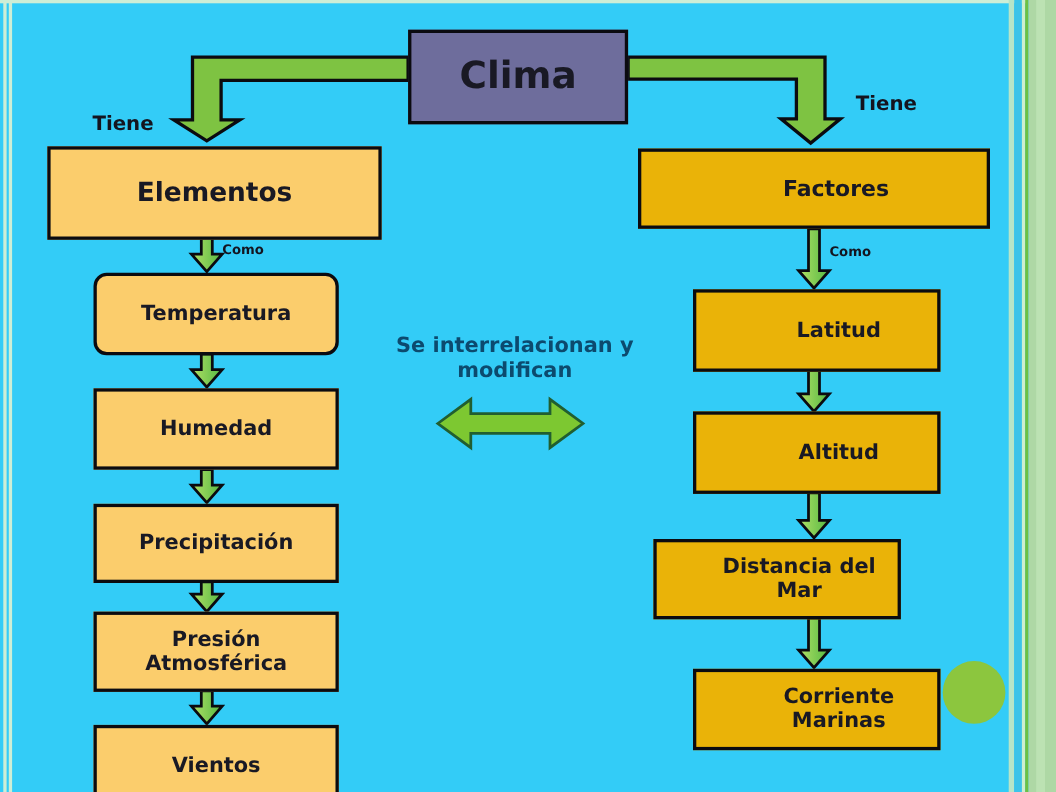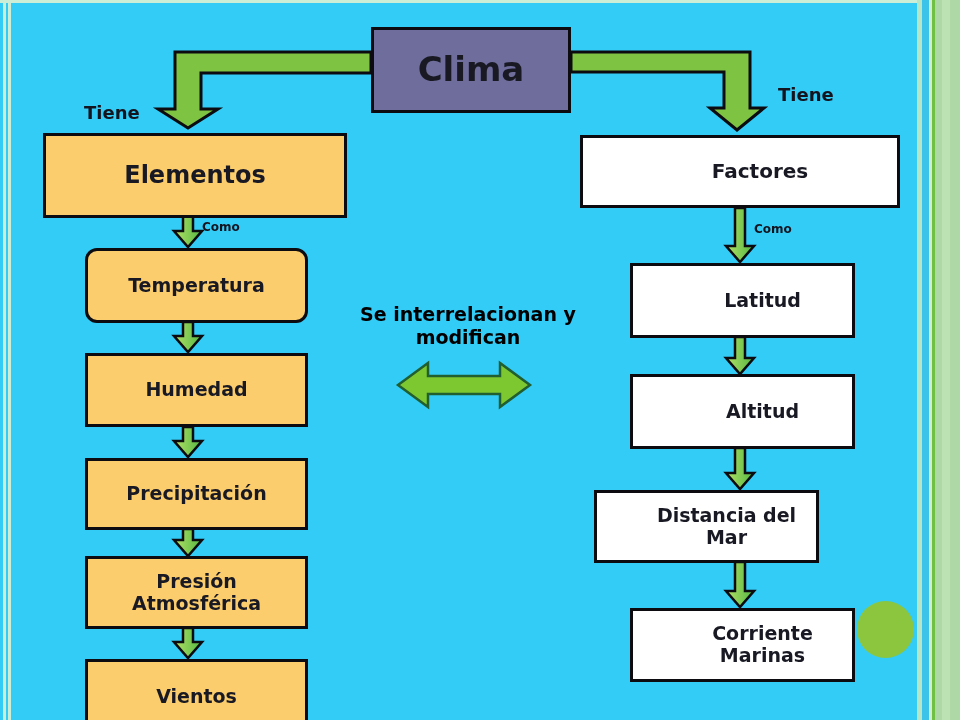--- a/index.html
+++ b/index.html
@@ -24,30 +24,30 @@
   .box{
     position:absolute;z-index:3;
     border:3px solid #0b0b10;
     display:flex;align-items:center;justify-content:center;
     text-align:center;font-weight:bold;color:#191924;
     line-height:1.15;box-sizing:border-box;
   }
   .purple{background:#6e6d9c;font-size:34px;}
   .orange{background:#fbcd6c;font-size:19px;}
   .orange.hdr{font-size:24px;}
-  .teal{background:#ffffff;font-size:19px;padding-left:40px;}
+  .teal{background:#eab308;font-size:19px;padding-left:40px;}
   .teal.hdr{font-size:20px;}
   
   .lbl{
     position:absolute;z-index:4;color:#14141f;font-weight:bold;white-space:nowrap;
   }
   .lbl-tiene{font-size:18px;}
   .lbl-como{font-size:12px;}
   .note{
-    position:absolute;z-index:4;color:#000000;font-weight:bold;
+    position:absolute;z-index:4;color:#0c4a6e;font-weight:bold;
     font-size:19px;text-align:center;line-height:1.2;
   }
   
   .arrowlayer{position:absolute;left:0;top:0;z-index:2;pointer-events:none;}
   .circle{
     position:absolute;z-index:1;border-radius:50%;
     background:#8cc63e;
   }
 </style>
 </head>

